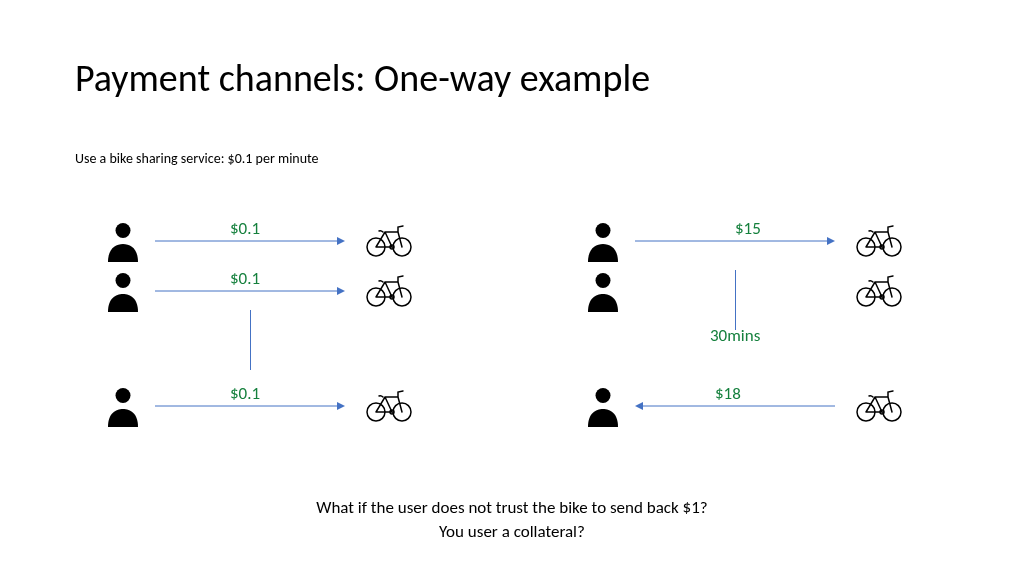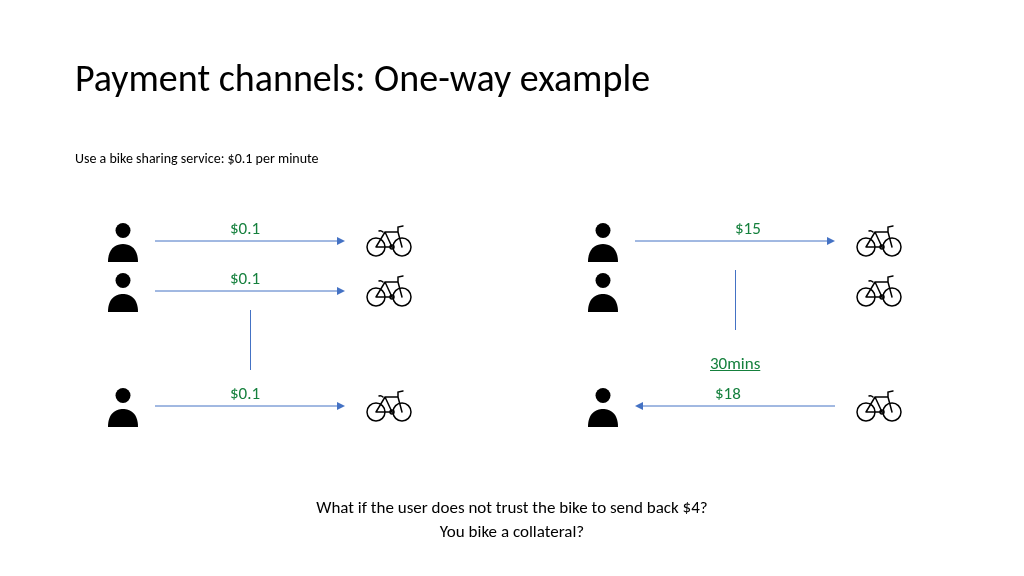--- a/index.html
+++ b/index.html
@@ -170,21 +170,21 @@
   <svg viewBox="0 0 48 36">
       <circle cx="11" cy="25" r="9" fill="none" stroke="#000" stroke-width="1.5"></circle>
       <circle cx="37" cy="25" r="9" fill="none" stroke="#000" stroke-width="1.5"></circle>
       <path d="M11 25 L20 10 L33 10 L37 25 M20 10 L27 25 L11 25 M33 10 L33 5 L38 4" fill="none" stroke="#000" stroke-width="1.5" stroke-linecap="round"></path>
       <circle cx="27" cy="25" r="2" fill="none" stroke="#000" stroke-width="1.5"></circle>
       <path d="M18 10 Q16 8 14 9" fill="none" stroke="#000" stroke-width="1.5" stroke-linecap="round"></path>
     </svg>
 </div>
 
 <div class="vline" style="left:735px; top:270px; height:60px;"></div>
-<div class="label" style="left:710px; top:353px;text-decoration:underline;">30mins</div>
+<div class="label" style="left:710px; top:325px;">30mins</div>
 
 <div class="person" style="left:585px; top:385px;">
   <svg viewBox="0 0 24 28">
       <circle cx="12" cy="7" r="5" fill="#000"></circle>
       <path d="M2 28 C2 19 7 16 12 16 C17 16 22 19 22 28 Z" fill="#000"></path>
     </svg>
 </div>
 <div class="arrow" style="left:635px; top:405px; width:200px;">
   <svg width="200" height="8" style="display:block; margin-top:-3px;">
       <line x1="8" y1="4" x2="200" y2="4" stroke="#4472c4" stroke-width="1"></line>
@@ -196,15 +196,15 @@
   <svg viewBox="0 0 48 36">
       <circle cx="11" cy="25" r="9" fill="none" stroke="#000" stroke-width="1.5"></circle>
       <circle cx="37" cy="25" r="9" fill="none" stroke="#000" stroke-width="1.5"></circle>
       <path d="M11 25 L20 10 L33 10 L37 25 M20 10 L27 25 L11 25 M33 10 L33 5 L38 4" fill="none" stroke="#000" stroke-width="1.5" stroke-linecap="round"></path>
       <circle cx="27" cy="25" r="2" fill="none" stroke="#000" stroke-width="1.5"></circle>
       <path d="M18 10 Q16 8 14 9" fill="none" stroke="#000" stroke-width="1.5" stroke-linecap="round"></path>
     </svg>
 </div>
 
 <div class="footer">
-  <div>What if the user does not trust the bike to send back $4?</div>
-  <div>You bike a collateral?</div>
+  <div>What if the user does not trust the bike to send back $1?</div>
+  <div>You user a collateral?</div>
 </div>
 
 </body></html>

